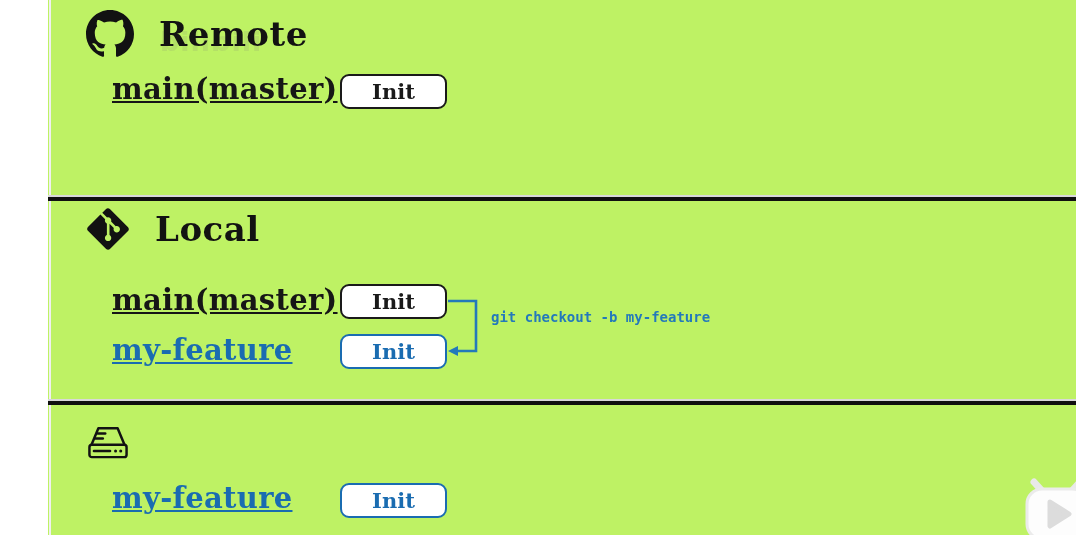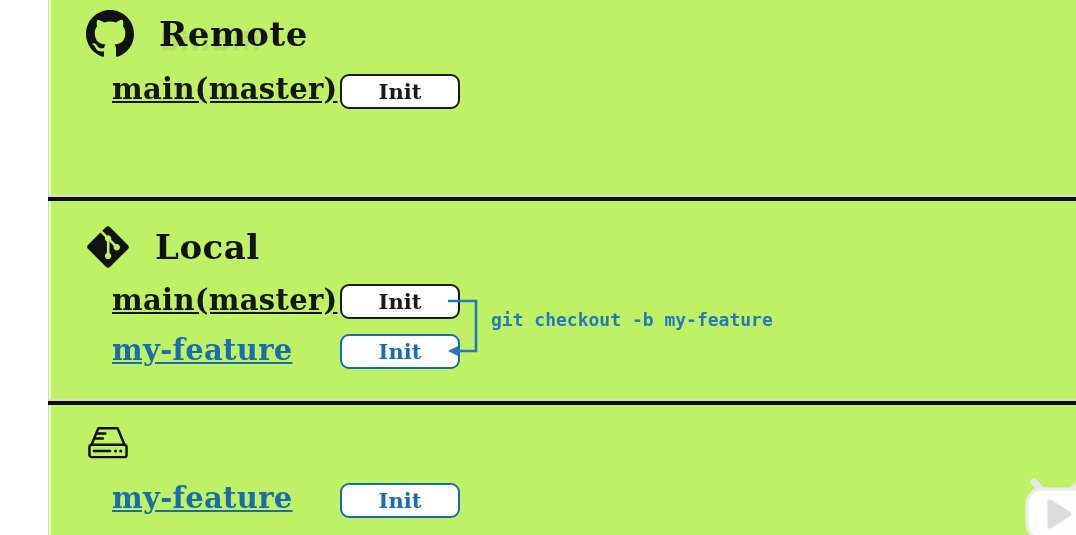--- a/index.html
+++ b/index.html
@@ -21,21 +21,21 @@
   
   .sec-header {
     position: absolute;
     display: flex; align-items: center; gap: 25px;
   }
   .sec-header .icon { display: flex; align-items: center; justify-content: center; }
   .sec-title {
     font-size: 34px; font-weight: 700; letter-spacing: 0.5px; color: #121212;
   }
   #remote-header { left: 38px; top: 10px; }
-  #local-header  { left: 38px; top: 225px; }
+  #local-header  { left: 38px; top: 207px; }
   #disk-header   { left: 38px; top: 421px; }
 
   
   .site-watermark {
     position: absolute; left: 112px; top: 26px;
     font-family: "DejaVu Sans", "Liberation Sans", sans-serif;
     font-size: 27px; font-weight: 700;
     color: rgba(120,120,120,0.14);
     letter-spacing: 1px;
     pointer-events: none;
@@ -51,21 +51,21 @@
   .branch-black { color: #161616; }
   .branch-blue  { color: #1a6cb1; }
   #remote-branch-main  { left: 64px; top: 72px; }
   #local-branch-main   { left: 64px; top: 283px; }
   #local-branch-feature{ left: 64px; top: 333px; }
   #disk-branch-feature { left: 64px; top: 481px; }
 
   
   .commit-box {
     position: absolute;
-    width: 120px; height: 35px;
+    width: 107px; height: 35px;
     border-radius: 9px;
     display: flex; align-items: center; justify-content: center;
     font-size: 21px; font-weight: 600;
     background: #ffffff;
   }
   .box-black { border: 2.5px solid #1a1a1a; color: #1a1a1a; }
   .box-blue  { border: 2px solid #1a6cb1; color: #1a6cb1; }
   #remote-init-box        { left: 292px; top: 74px; }
   #local-main-init-box    { left: 292px; top: 284px; }
   #local-feature-init-box { left: 292px; top: 334px; }
@@ -81,21 +81,21 @@
     background: #d9d9d9;
   }
   #divider-1 { top: 197px; }
   #divider-2 { top: 401px; }
 
   
   #checkout-connector { position: absolute; left: 396px; top: 288px; }
   .command-text {
     position: absolute; left: 443px; top: 309px;
     font-family: "DejaVu Sans Mono", "Liberation Mono", monospace;
-    font-size: 18px; font-weight: 600;
+    font-size: 14px; font-weight: 600;
     color: #2379bb;
     white-space: nowrap;
   }
 
   
   #player-watermark { position: absolute; left: 971px; top: 477px; }
 </style>
 </head>
 <body>
 

